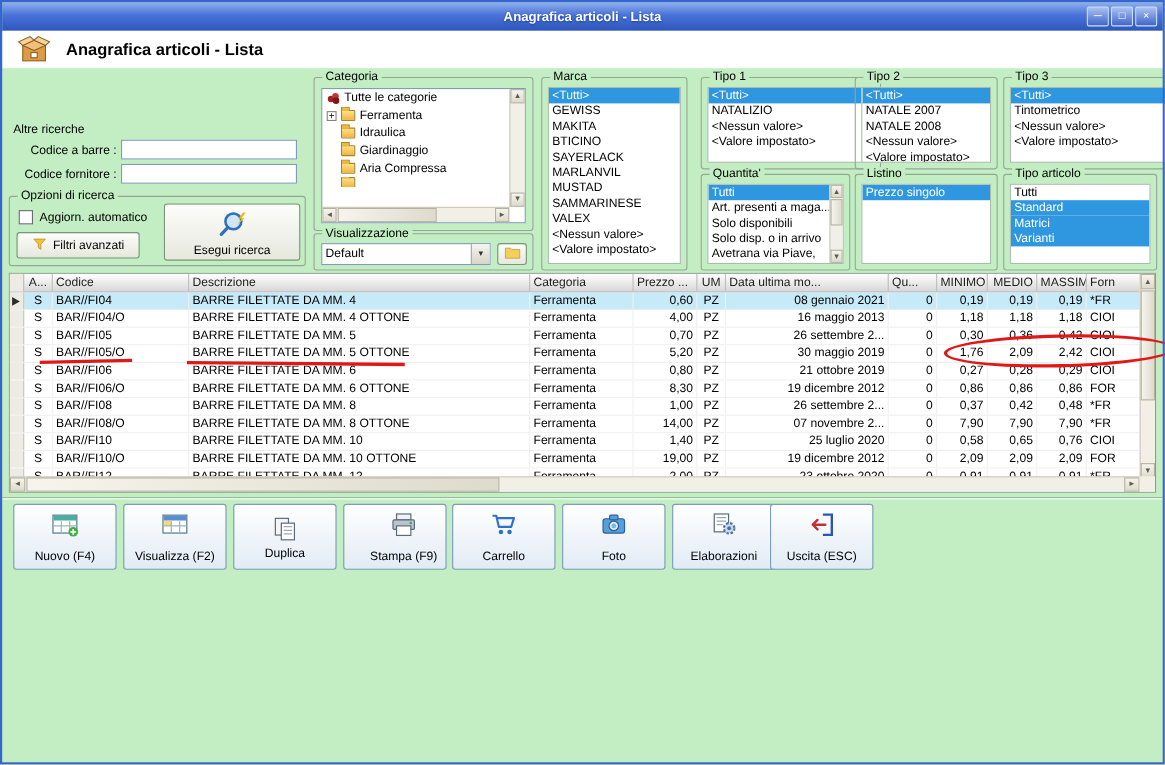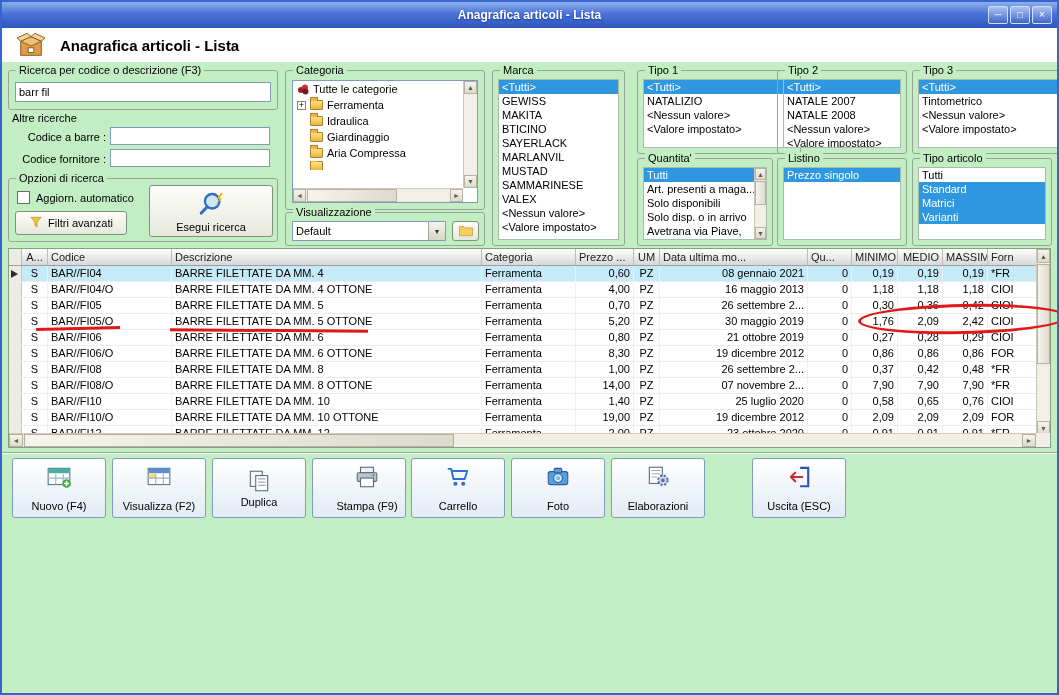--- a/index.html
+++ b/index.html
@@ -120,21 +120,21 @@
 .mini-vsb .sb-up{position:absolute;top:0;left:0;width:11px;height:12px;}
 .mini-vsb .sb-thumb{position:absolute;top:13px;left:0;width:11px;height:24px;}
 .mini-vsb .sb-down{position:absolute;bottom:0;left:0;width:11px;height:12px;}
 
 #divider{position:absolute;left:2px;top:452px;width:1055px;height:2px;border-top:1px solid #8fb08f;border-bottom:1px solid #fbfffb;}
 .tool-btn{position:absolute;top:458px;width:94px;height:60px;background:linear-gradient(180deg,#ffffff,#e2ebf5);
  border:1px solid #7e9cc0;border-radius:3px;display:flex;flex-direction:column;align-items:center;justify-content:space-between;
  padding:5px 2px 5px;cursor:default;}
 .tool-btn .tlabel{font-size:11px;white-space:nowrap;}
 #tb-nuovo{left:12px;} #tb-visualizza{left:112px;} #tb-duplica{left:212px;justify-content:center;} #tb-stampa{left:312px;padding-left:18px;}
-#tb-carrello{left:411px;} #tb-foto{left:511px;} #tb-elaborazioni{left:611px;} #tb-uscita{left:752px;}
+#tb-carrello{left:411px;} #tb-foto{left:511px;} #tb-elaborazioni{left:611px;} #tb-uscita{left:700px;}
 
 #g-detail{left:8px;top:524px;width:1043px;height:164px;}
 #photo{position:absolute;left:8px;top:20px;width:150px;height:132px;border:1px solid #8aa08a;
  background:repeating-linear-gradient(112deg,#d6d3ce 0 5px,#a9a49e 5px 8px,#918c85 8px 10px,#c2beb8 10px 15px),linear-gradient(180deg,#d8d5d0,#8f8b85);}
 #notes{position:absolute;left:166px;top:20px;width:869px;height:132px;background:#fff;border:1px solid #7f9db9;}
 
 .ann{position:absolute;z-index:40;pointer-events:none;}
 #ann-u1{left:36px;top:318px;width:84px;height:12px;border-bottom:3px solid var(--annotation-red,#e01818);border-radius:0 0 60%/8px 40%/6px;transform:rotate(-1.2deg);}
 #ann-u2{left:170px;top:320px;width:198px;height:12px;border-bottom:3px solid var(--annotation-red,#e01818);transform:rotate(.5deg);border-radius:0 0 40%/6px 60%/8px;}
 #ann-el{left:858px;top:304px;width:210px;height:30px;border:3px solid var(--annotation-red,#e01818);border-radius:50%;transform:rotate(-1.2deg);}
@@ -159,24 +159,20 @@
         <rect x="5" y="12" width="22" height="15" fill="#dd9b46" stroke="#8a5a20"></rect>
         <path d="M5 12 L16 7 L27 12 L16 17 Z" fill="#efc07c" stroke="#8a5a20"></path>
         <path d="M5 12 L1 8.5 L12 3.5 L16 7 Z" fill="#f4d49c" stroke="#8a5a20"></path>
         <path d="M27 12 L31 8.5 L20 3.5 L16 7 Z" fill="#f4d49c" stroke="#8a5a20"></path>
         <rect x="13" y="19" width="6" height="5" fill="#fff" stroke="#8a5a20"></rect>
       </svg>
     </span>
     <span class="header-title">Anagrafica articoli  - Lista</span>
   </div>
 
-  <div class="group" id="g-search">
-    <span class="glabel">Ricerca per codice o descrizione (F3)</span>
-    <input class="tb" id="search-input" value="barr fil" style="">
-  </div>
 
   <span class="lbl" id="other-label">Altre ricerche</span>
   <span class="lbl" id="barcode-label">Codice a barre :</span>
   <input class="tb" id="barcode-input" value="" style="">
   <span class="lbl" id="supplier-label">Codice fornitore :</span>
   <input class="tb" id="supplier-input" value="" style="">
 
   <div class="group" id="g-opzioni">
     <span class="glabel">Opzioni di ricerca</span>
     <span id="auto-check"></span>

